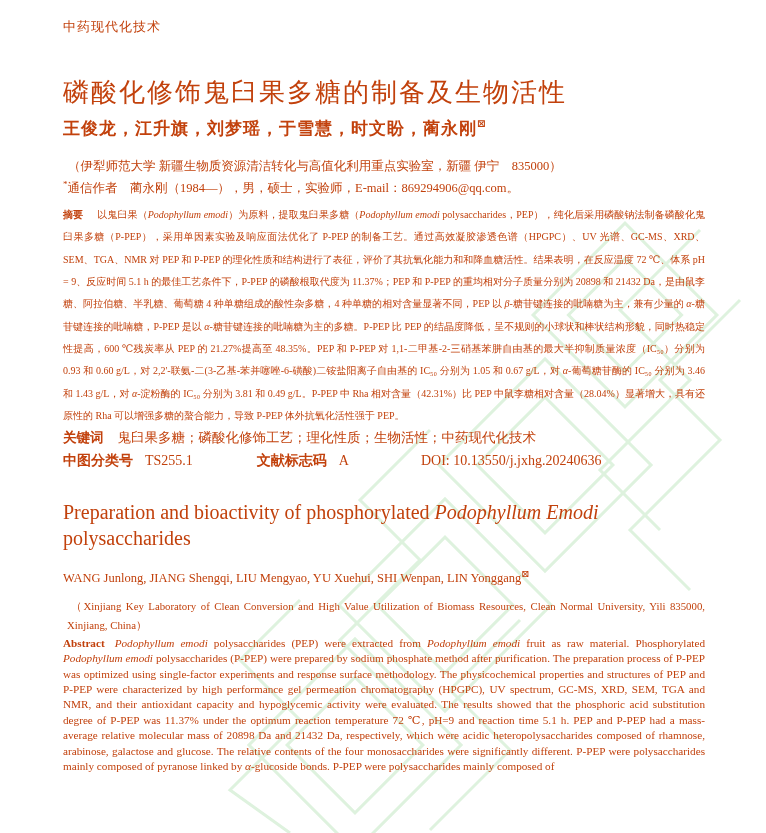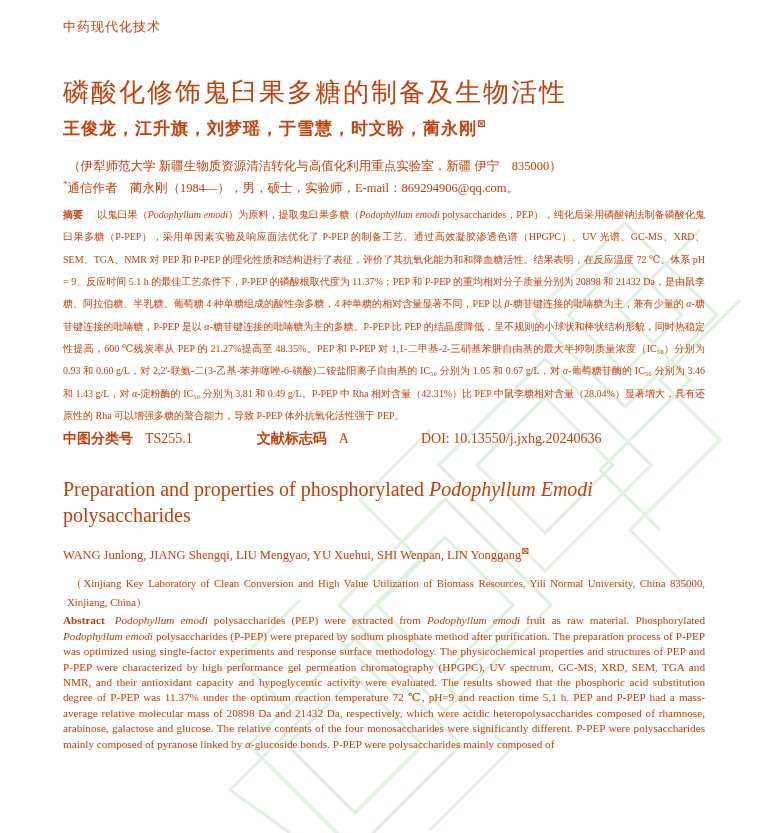--- a/index.html
+++ b/index.html
@@ -88,25 +88,26 @@
     <h1 class="title-zh" style="margin:40px 0 0 0;">磷酸化修饰鬼臼果多糖的制备及生物活性</h1>
 
     <div class="authors-zh"><span>王俊龙，江升旗，刘梦瑶，于雪慧，时文盼，蔺永刚</span><span class="sup-mark">⊠</span></div>
 
     <div class="affil-zh">（伊犁师范大学 新疆生物质资源清洁转化与高值化利用重点实验室，新疆 伊宁　835000）</div>
 
     <div class="corresponding"><span class="star">*</span><span>通信作者　蔺永刚（1984—），男，硕士，实验师，E-mail：869294906@qq.com。</span></div>
 
     <p class="abstract-zh" style="margin:7px 0 0 0;"><span class="zh-label">摘要</span><span class="gap-2em"></span><span><span>以鬼臼果（</span><i>Podophyllum emodi</i><span>）为原料，提取鬼臼果多糖（</span><i>Podophyllum emodi</i><span> polysaccharides，PEP），纯化后采用磷酸钠法制备磷酸化鬼臼果多糖（P-PEP），采用单因素实验及响应面法优化了 P-PEP 的制备工艺。通过高效凝胶渗透色谱（HPGPC）、UV 光谱、GC-MS、XRD、SEM、TGA、NMR 对 PEP 和 P-PEP 的理化性质和结构进行了表征，评价了其抗氧化能力和和降血糖活性。结果表明，在反应温度 72 ℃、体系 pH = 9、反应时间 5.1 h 的最佳工艺条件下，P-PEP 的磷酸根取代度为 11.37%；PEP 和 P-PEP 的重均相对分子质量分别为 20898 和 21432 Da，是由鼠李糖、阿拉伯糖、半乳糖、葡萄糖 4 种单糖组成的酸性杂多糖，4 种单糖的相对含量显著不同，PEP 以 </span><i>β</i><span>-糖苷键连接的吡喃糖为主，兼有少量的 </span><i>α</i><span>-糖苷键连接的吡喃糖，P-PEP 是以 </span><i>α</i><span>-糖苷键连接的吡喃糖为主的多糖。P-PEP 比 PEP 的结晶度降低，呈不规则的小球状和棒状结构形貌，同时热稳定性提高，600 ℃残炭率从 PEP 的 21.27%提高至 48.35%。PEP 和 P-PEP 对 1,1-二甲基-2-三硝基苯肼自由基的最大半抑制质量浓度（IC₅₀）分别为 0.93 和 0.60 g/L，对 2,2'-联氨-二(3-乙基-苯并噻唑-6-磺酸)二铵盐阳离子自由基的 IC₅₀ 分别为 1.05 和 0.67 g/L，对 </span><i>α</i><span>-葡萄糖苷酶的 IC₅₀ 分别为 3.46 和 1.43 g/L，对 </span><i>α</i><span>-淀粉酶的 IC₅₀ 分别为 3.81 和 0.49 g/L。P-PEP 中 Rha 相对含量（42.31%）比 PEP 中鼠李糖相对含量（28.04%）显著增大，具有还原性的 Rha 可以增强多糖的螯合能力，导致 P-PEP 体外抗氧化活性强于 PEP。</span></span></p>
 
+    <div class="keywords-zh"><span class="zh-label">关键词</span><span class="gap-2em"></span><span>鬼臼果多糖；磷酸化修饰工艺；理化性质；生物活性；中药现代化技术</span></div>
 
     <div class="class-line"><span class="zh-label">中图分类号</span><span class="v-clc">TS255.1</span><span class="zh-label l-doc">文献标志码</span><span class="v-doc">A</span><span class="v-doi">DOI: 10.13550/j.jxhg.20240636</span></div>
 
-    <h2 class="title-en" style="margin:26px 0 0 0;"><span>Preparation and properties of phosphorylated </span><i>Podophyllum Emodi</i><span> polysaccharides</span></h2>
+    <h2 class="title-en" style="margin:26px 0 0 0;"><span>Preparation and bioactivity of phosphorylated </span><i>Podophyllum Emodi</i><span> polysaccharides</span></h2>
 
     <div class="authors-en"><span>WANG Junlong, JIANG Shengqi, LIU Mengyao, YU Xuehui, SHI Wenpan, LIN Yonggang</span><span class="sup-mark">⊠</span></div>
 
-    <div class="affil-en">（Xinjiang Key Laboratory of Clean Conversion and High Value Utilization of Biomass Resources, Yili Normal University, China 835000, Xinjiang, China）</div>
+    <div class="affil-en">（Xinjiang Key Laboratory of Clean Conversion and High Value Utilization of Biomass Resources, Clean Normal University, Yili 835000, Xinjiang, China）</div>
 
     <p class="abstract-en" style="margin:1px 0 0 0;"><span class="en-label">Abstract</span><span class="gap-en"></span><span><i>Podophyllum emodi</i><span> polysaccharides (PEP) were extracted from </span><i>Podophyllum emodi</i><span> fruit as raw material. Phosphorylated </span><i>Podophyllum emodi</i><span> polysaccharides (P-PEP) were prepared by sodium phosphate method after purification. The preparation process of P-PEP was optimized using single-factor experiments and response surface methodology. The physicochemical properties and structures of PEP and P-PEP were characterized by high performance gel permeation chromatography (HPGPC), UV spectrum, GC-MS, XRD, SEM, TGA and NMR, and their antioxidant capacity and hypoglycemic activity were evaluated. The results showed that the phosphoric acid substitution degree of P-PEP was 11.37% under the optimum reaction temperature 72 ℃, pH=9 and reaction time 5.1 h. PEP and P-PEP had a mass-average relative molecular mass of 20898 Da and 21432 Da, respectively, which were acidic heteropolysaccharides composed of rhamnose, arabinose, galactose and glucose. The relative contents of the four monosaccharides were significantly different. P-PEP were polysaccharides mainly composed of pyranose linked by </span><i>α</i><span>-glucoside bonds. P-PEP were polysaccharides mainly composed of</span></span></p>
 
   </div>
 </div>
 
 </body></html>

